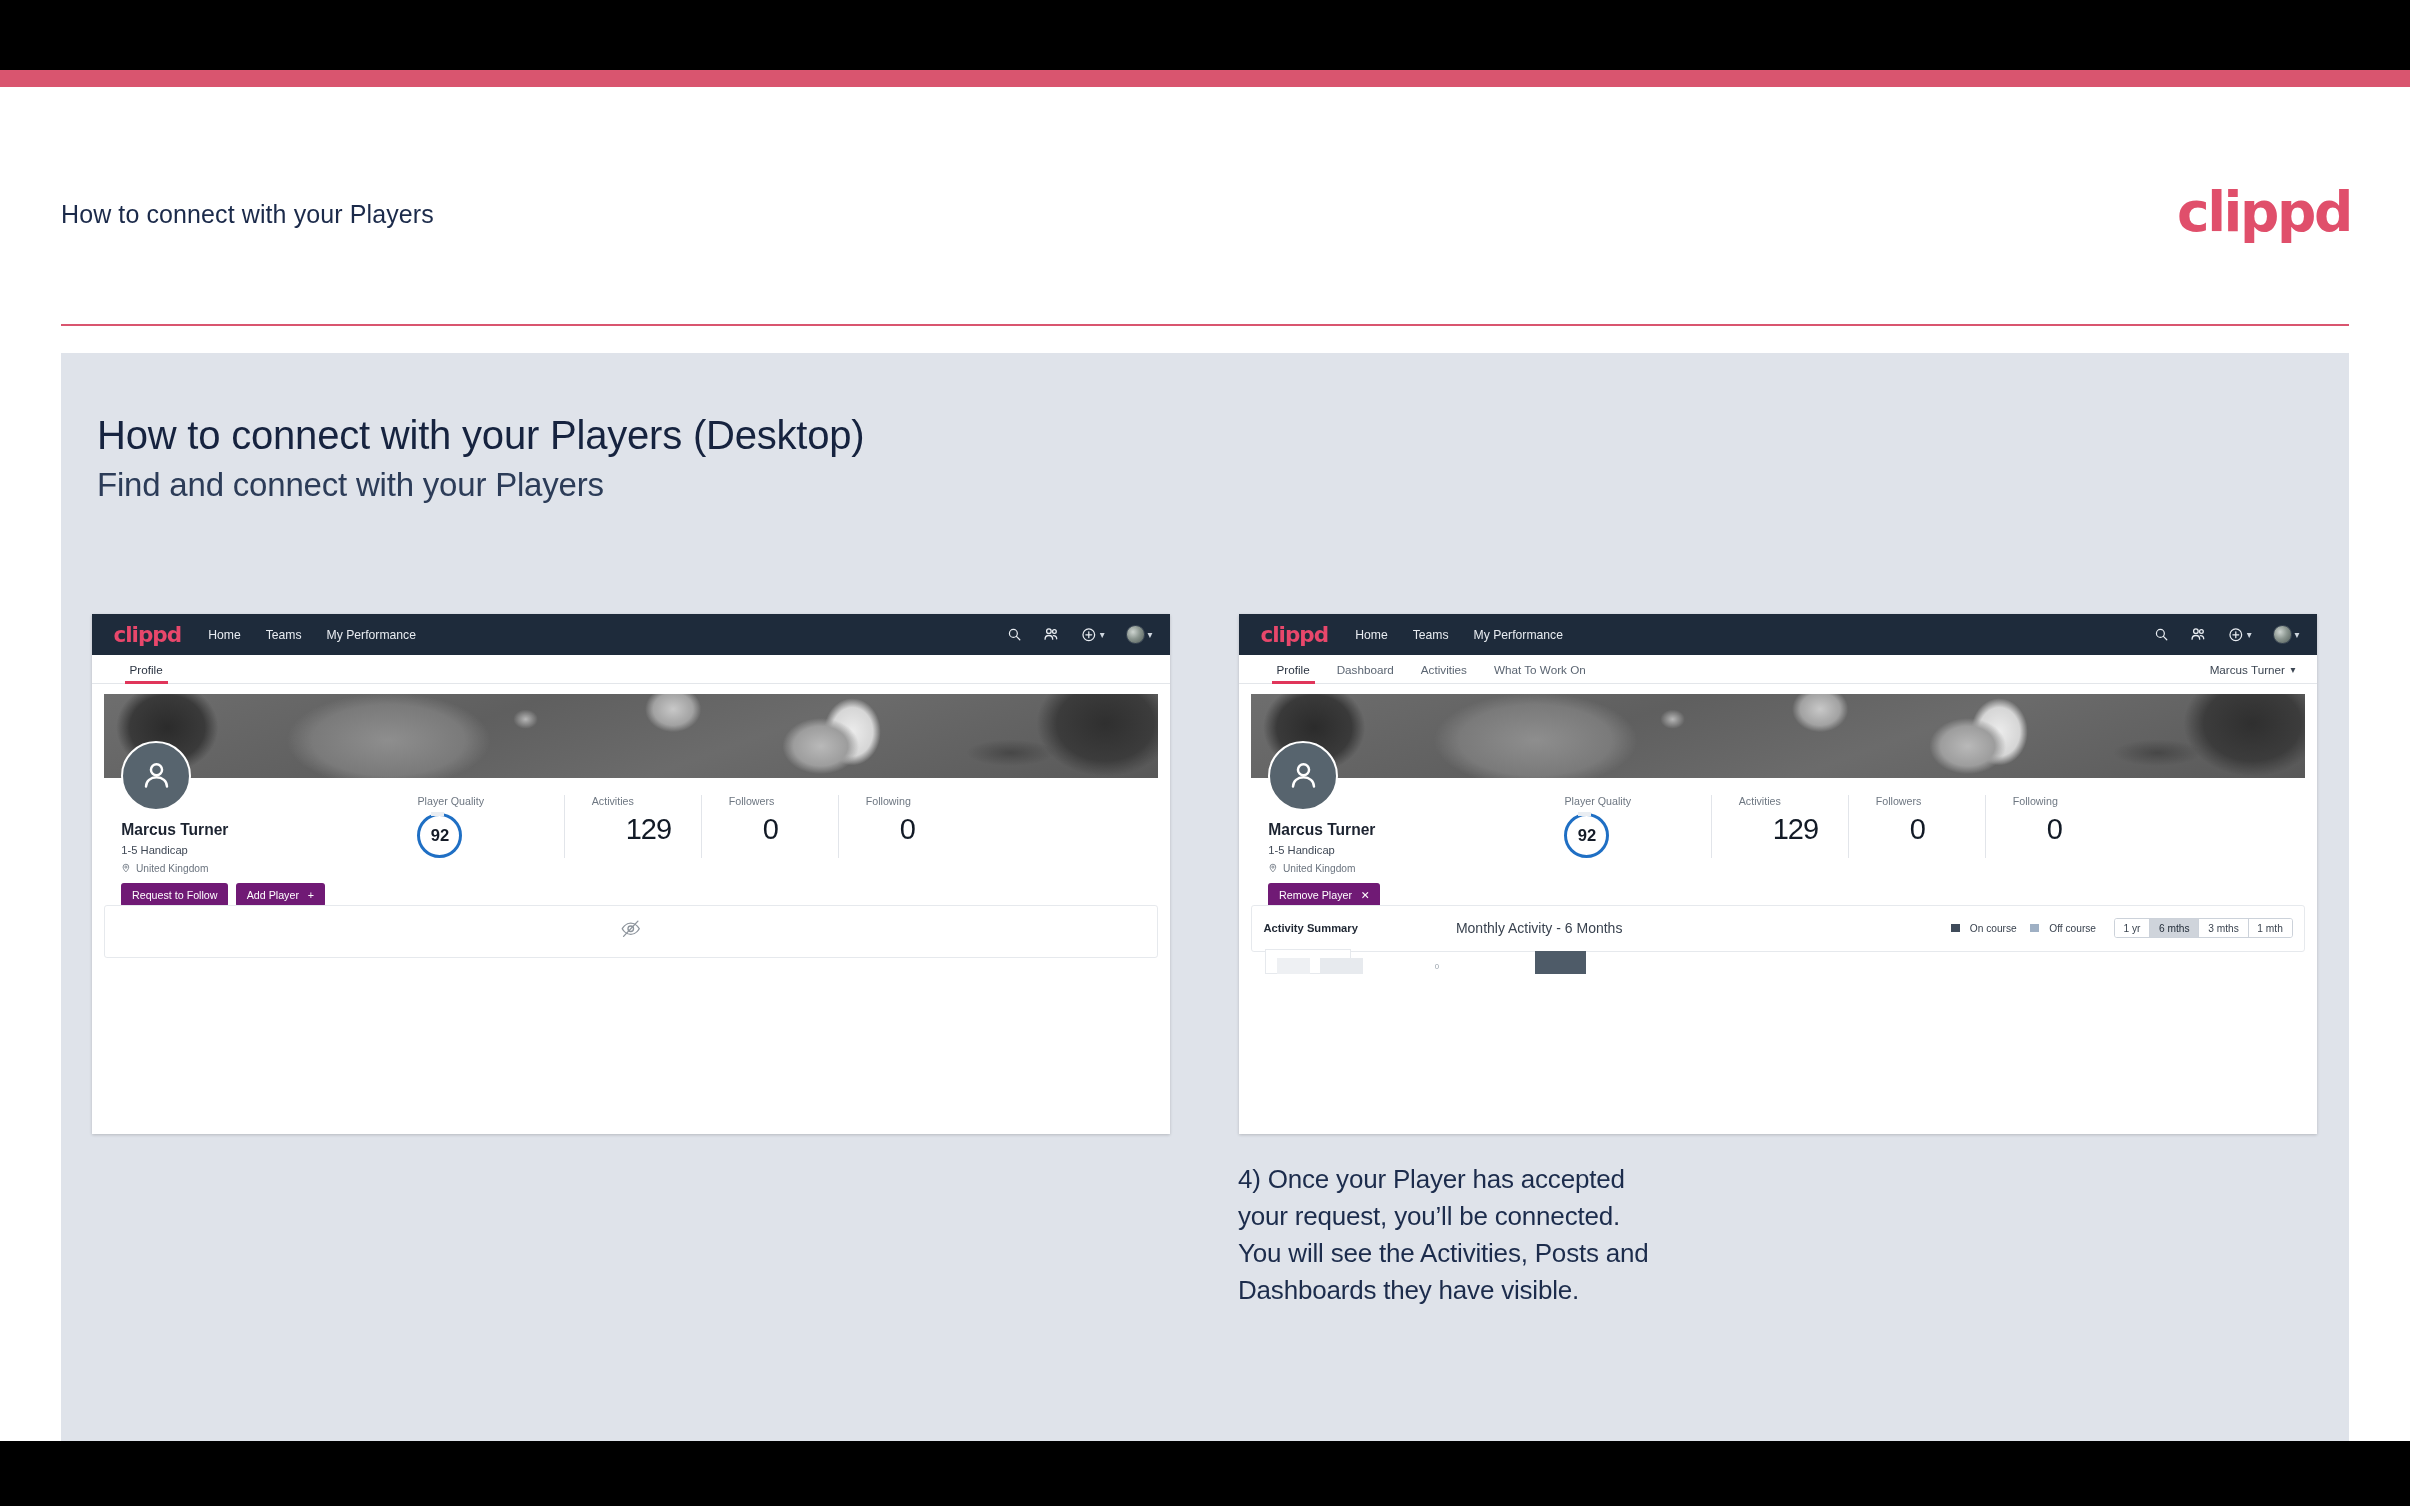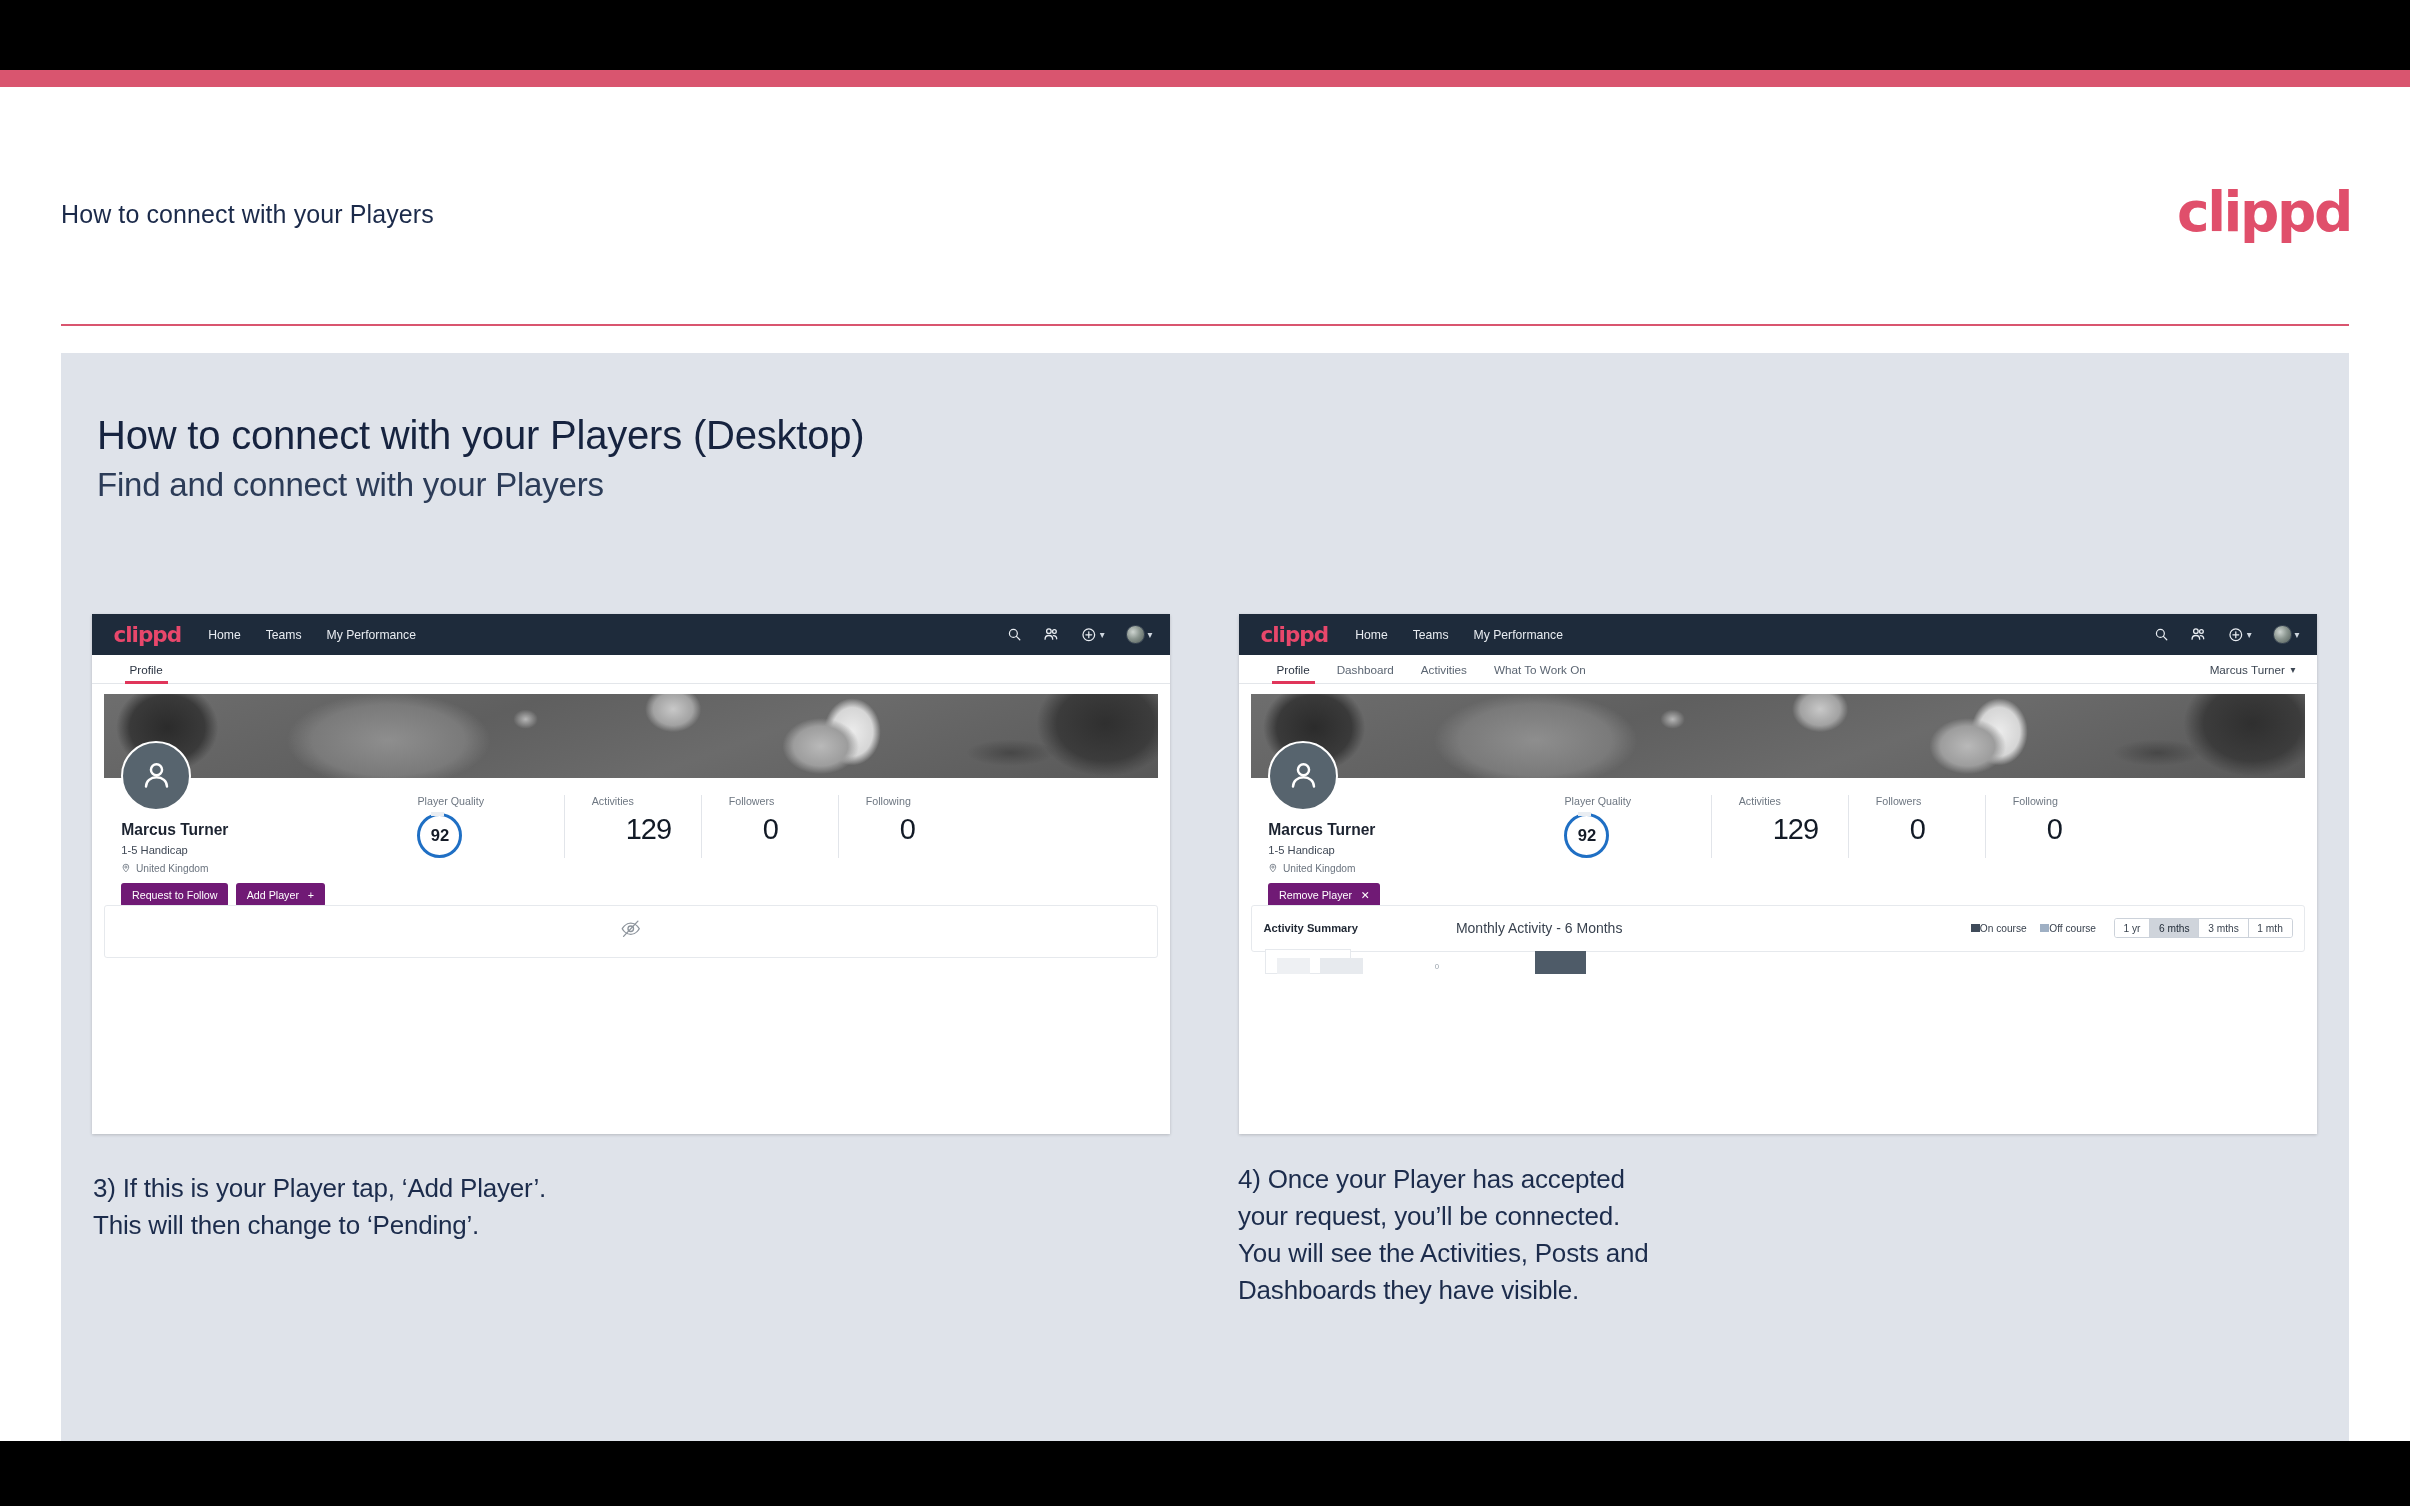--- a/index.html
+++ b/index.html
@@ -161,21 +161,21 @@
 
   
   .act-bar {
     position:relative; margin:9.8px 11.7px 0 11.7px; height:47px;
     border:1px solid #e6e9ed; border-radius:2.9px; background:#fff;
     display:flex; align-items:center; padding:0 11.7px;
   }
   .act-title { font-size:11.2px; font-weight:bold; color:#1f2733; }
   .act-sub { font-size:14px; color:#39424f; margin-left:98px; }
   .legend { margin-left:auto; display:flex; align-items:center; gap:13.7px; }
-  .lg { display:flex; align-items:center; gap:0; font-size:10.2px; color:#39424f; }
+  .lg { display:flex; align-items:center; gap:10px; font-size:10.2px; color:#39424f; }
   .sw { width:8.8px; height:8.8px; display:inline-block; }
   .sw.on { background:#3f4b5a; }
   .sw.off { background:#9fb0c4; }
   .segset { margin-left:17.6px; display:flex; border:1px solid #ccd2da; border-radius:2.9px; overflow:hidden; }
   .seg { font-size:10.2px; color:#3b4插; padding:3.9px 8.8px; color:#3b4450; border-left:1px solid #ccd2da; background:#fff; }
   .seg:first-child { border-left:none; }
   .seg.active { background:#cfd4db; color:#222c38; }
   .act-bits { position:absolute; left:0; right:0; bottom:-23.4px; height:25px; }
   .bit-card { position:absolute; left:13.7px; top:0; width:86px; height:25px; border:1px solid #e6e9ed; background:#fff; }
   .bit-sq1 { position:absolute; left:25px; top:8.8px; width:33px; height:16.6px; background:#eef0f3; }
@@ -481,24 +481,20 @@
             <span class="bit-sq1"></span>
             <span class="bit-sq2"></span>
             <span class="bit-zero">0</span>
             <span class="bit-bar"></span>
           </span>
         </div>
 
         <div class="shot-fade"></div>
       </div>
 
-      <div class="caption cap-left">
-        <div>3) If this is your Player tap, ‘Add Player’.</div>
-        <div>This will then change to ‘Pending’.</div>
-      </div>
 
       <div class="caption cap-right">
         <div>4) Once your Player has accepted</div>
         <div>your request, you’ll be connected.</div>
         <div>You will see the Activities, Posts and</div>
         <div>Dashboards they have visible.</div>
       </div>
 
     </div>
 

